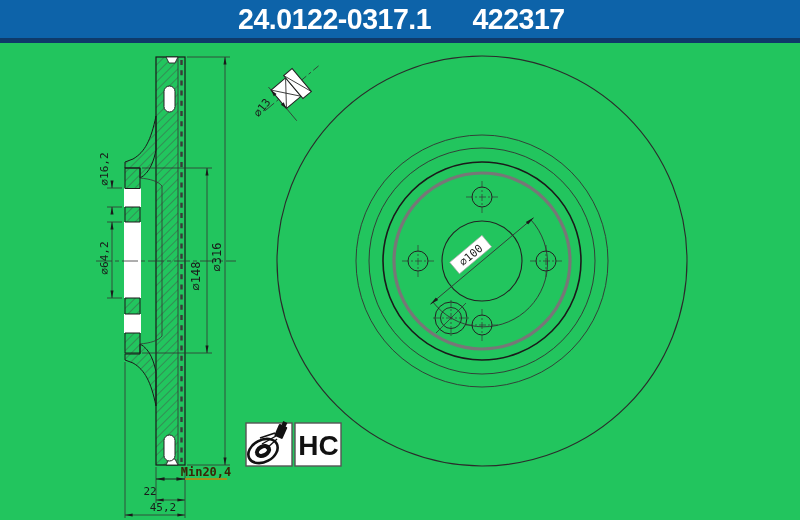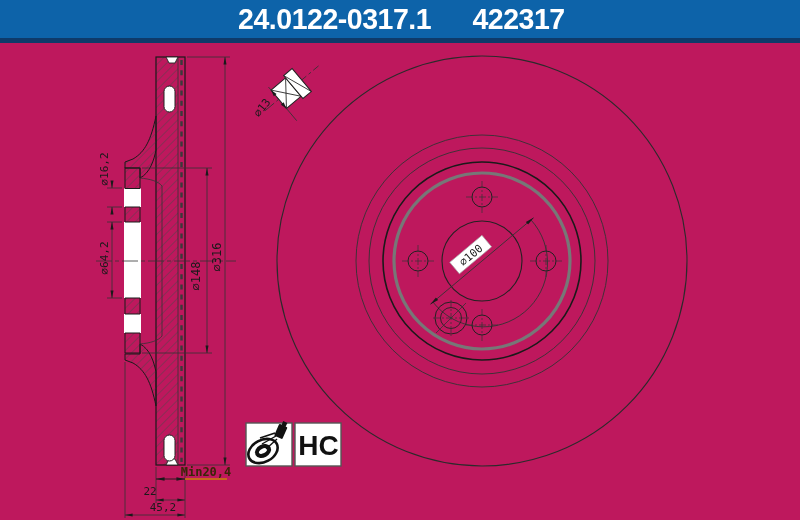--- a/index.html
+++ b/index.html
@@ -1,16 +1,16 @@
 <!DOCTYPE html>
 <html><head>
 <meta charset="utf-8">
 <style>
   html,body{margin:0;padding:0;background:#fff;}
-  #stage{position:relative;width:800px;height:520px;background:#be185d;overflow:hidden;
+  #stage{position:relative;width:800px;height:520px;background:#22c55e;overflow:hidden;
          font-family:"Liberation Sans",sans-serif;}
   #hdr{position:absolute;left:0;top:0;width:800px;height:38px;display:flex;
        align-items:center;justify-content:center;gap:34px;}
   #hdr .num{color:#fff;font-size:30px;font-weight:bold;letter-spacing:-0.5px;
        transform:scaleX(.95);white-space:nowrap;}
   #hdrstripe{position:absolute;left:0;top:38px;width:800px;height:5px;}
   svg{position:absolute;left:0;top:0;}
   text{font-family:"DejaVu Sans Mono","Liberation Sans",monospace;fill:#1a1a1a;}
   .dimtxt{font-size:12px;}
   .dimtxt-sm{font-size:11px;}

